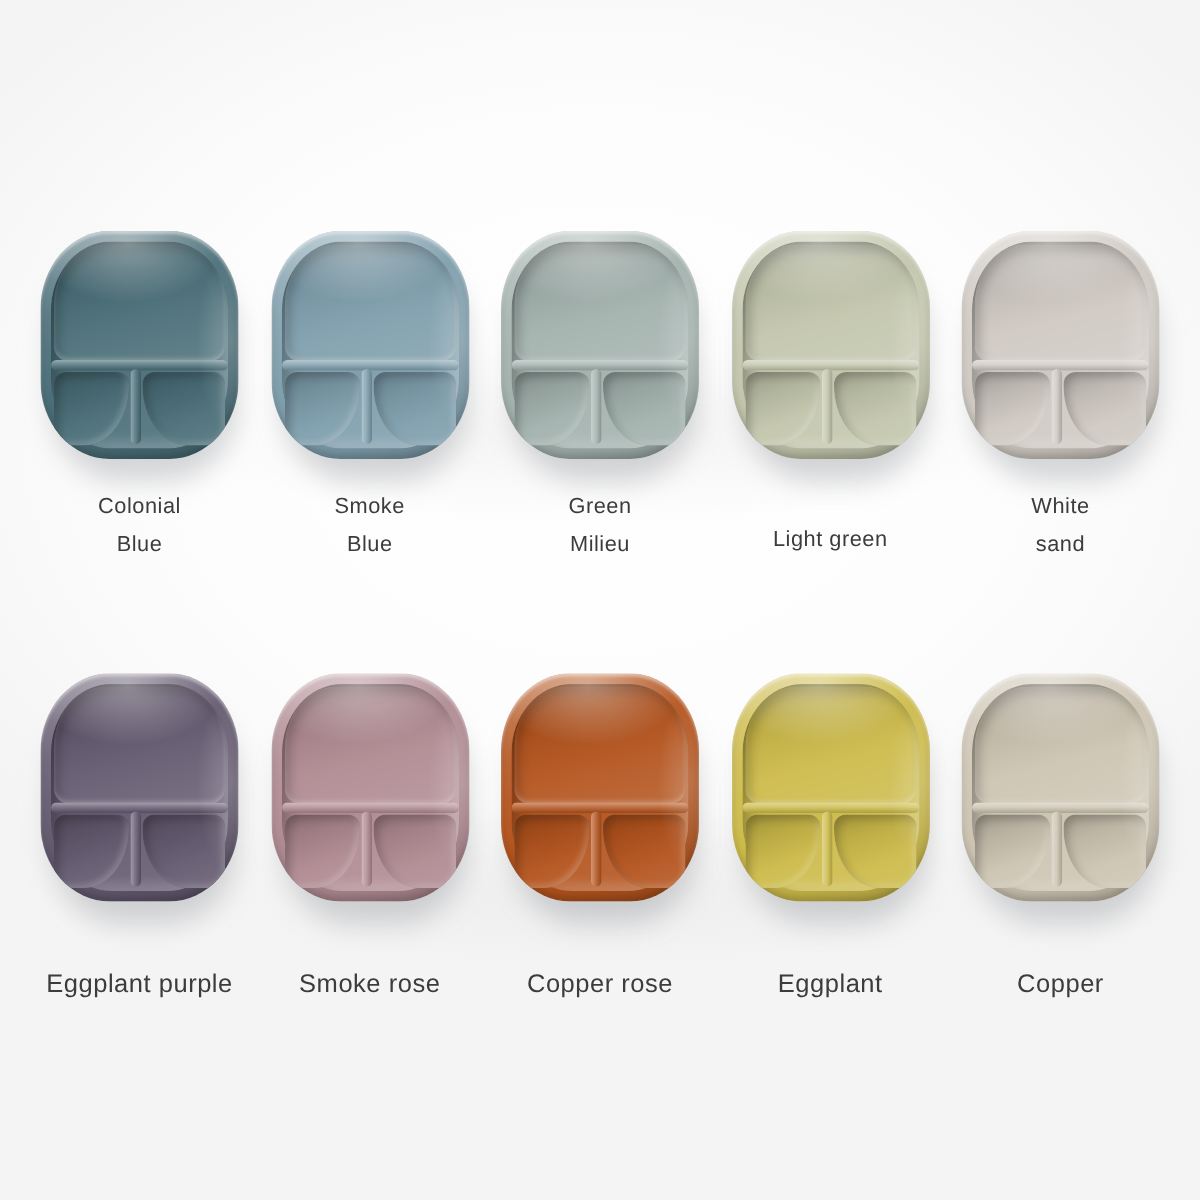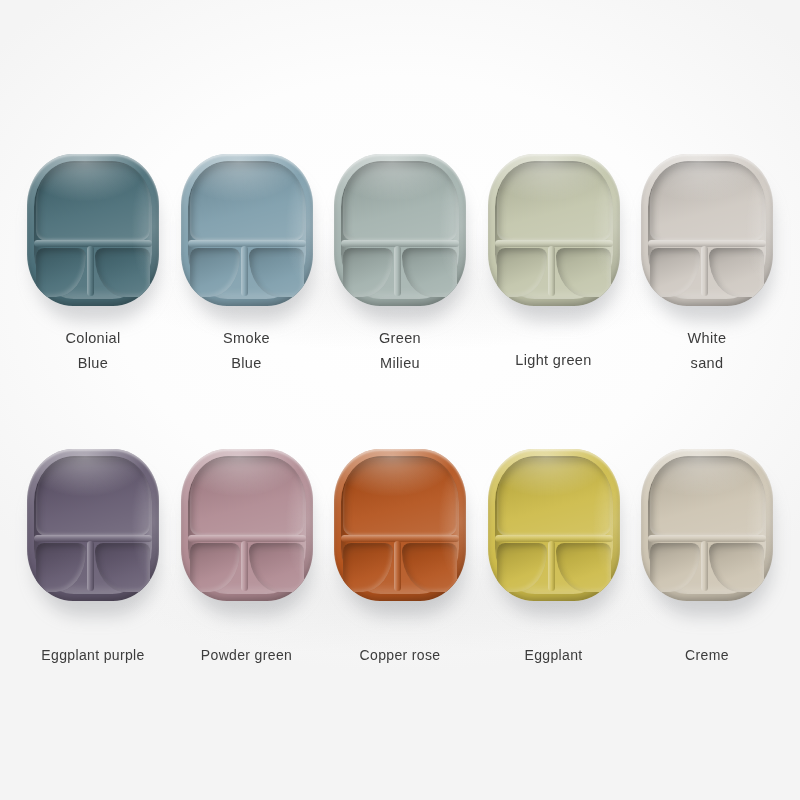--- a/index.html
+++ b/index.html
@@ -226,21 +226,21 @@
     margin-top: 14px;
     text-align: center;
     color: #3c3c3c;
     font-size: 14.5px;
     line-height: 25px;
     letter-spacing: 0.35px;
     white-space: pre-line;
   }
   .row-2 .label {
     margin-top: 16px;
-    font-size: 14px;
+    font-size: 17px;
   }
   .label.single-offset {
     margin-top: 36px;
   }
 </style>
 </head>
 <body>
 
 <div id="stage">
 
@@ -351,21 +351,21 @@
             <div class="plate" style="--base: #b08a92;">
               <div class="cavity"></div>
               <div class="comp-top"></div>
               <div class="divider-h"></div>
               <div class="comp-bl"></div>
               <div class="divider-v"></div>
               <div class="comp-br"></div>
               <div class="rim-gloss"></div>
             </div>
           </div>
-          <div class="label single-offset">Powder green</div>
+          <div class="label single-offset">Smoke rose</div>
         </div>
         <div class="swatch">
           <div class="plate-wrap">
             <div class="plate-shadow"></div>
             <div class="plate" style="--base: #b4541e;">
               <div class="cavity"></div>
               <div class="comp-top"></div>
               <div class="divider-h"></div>
               <div class="comp-bl"></div>
               <div class="divider-v"></div>
@@ -396,18 +396,18 @@
             <div class="plate" style="--base: #cdc4b2;">
               <div class="cavity"></div>
               <div class="comp-top"></div>
               <div class="divider-h"></div>
               <div class="comp-bl"></div>
               <div class="divider-v"></div>
               <div class="comp-br"></div>
               <div class="rim-gloss"></div>
             </div>
           </div>
-          <div class="label single-offset">Creme</div>
+          <div class="label single-offset">Copper</div>
         </div>
       </div>
   </div>
 
 </div>
 
 </body></html>

